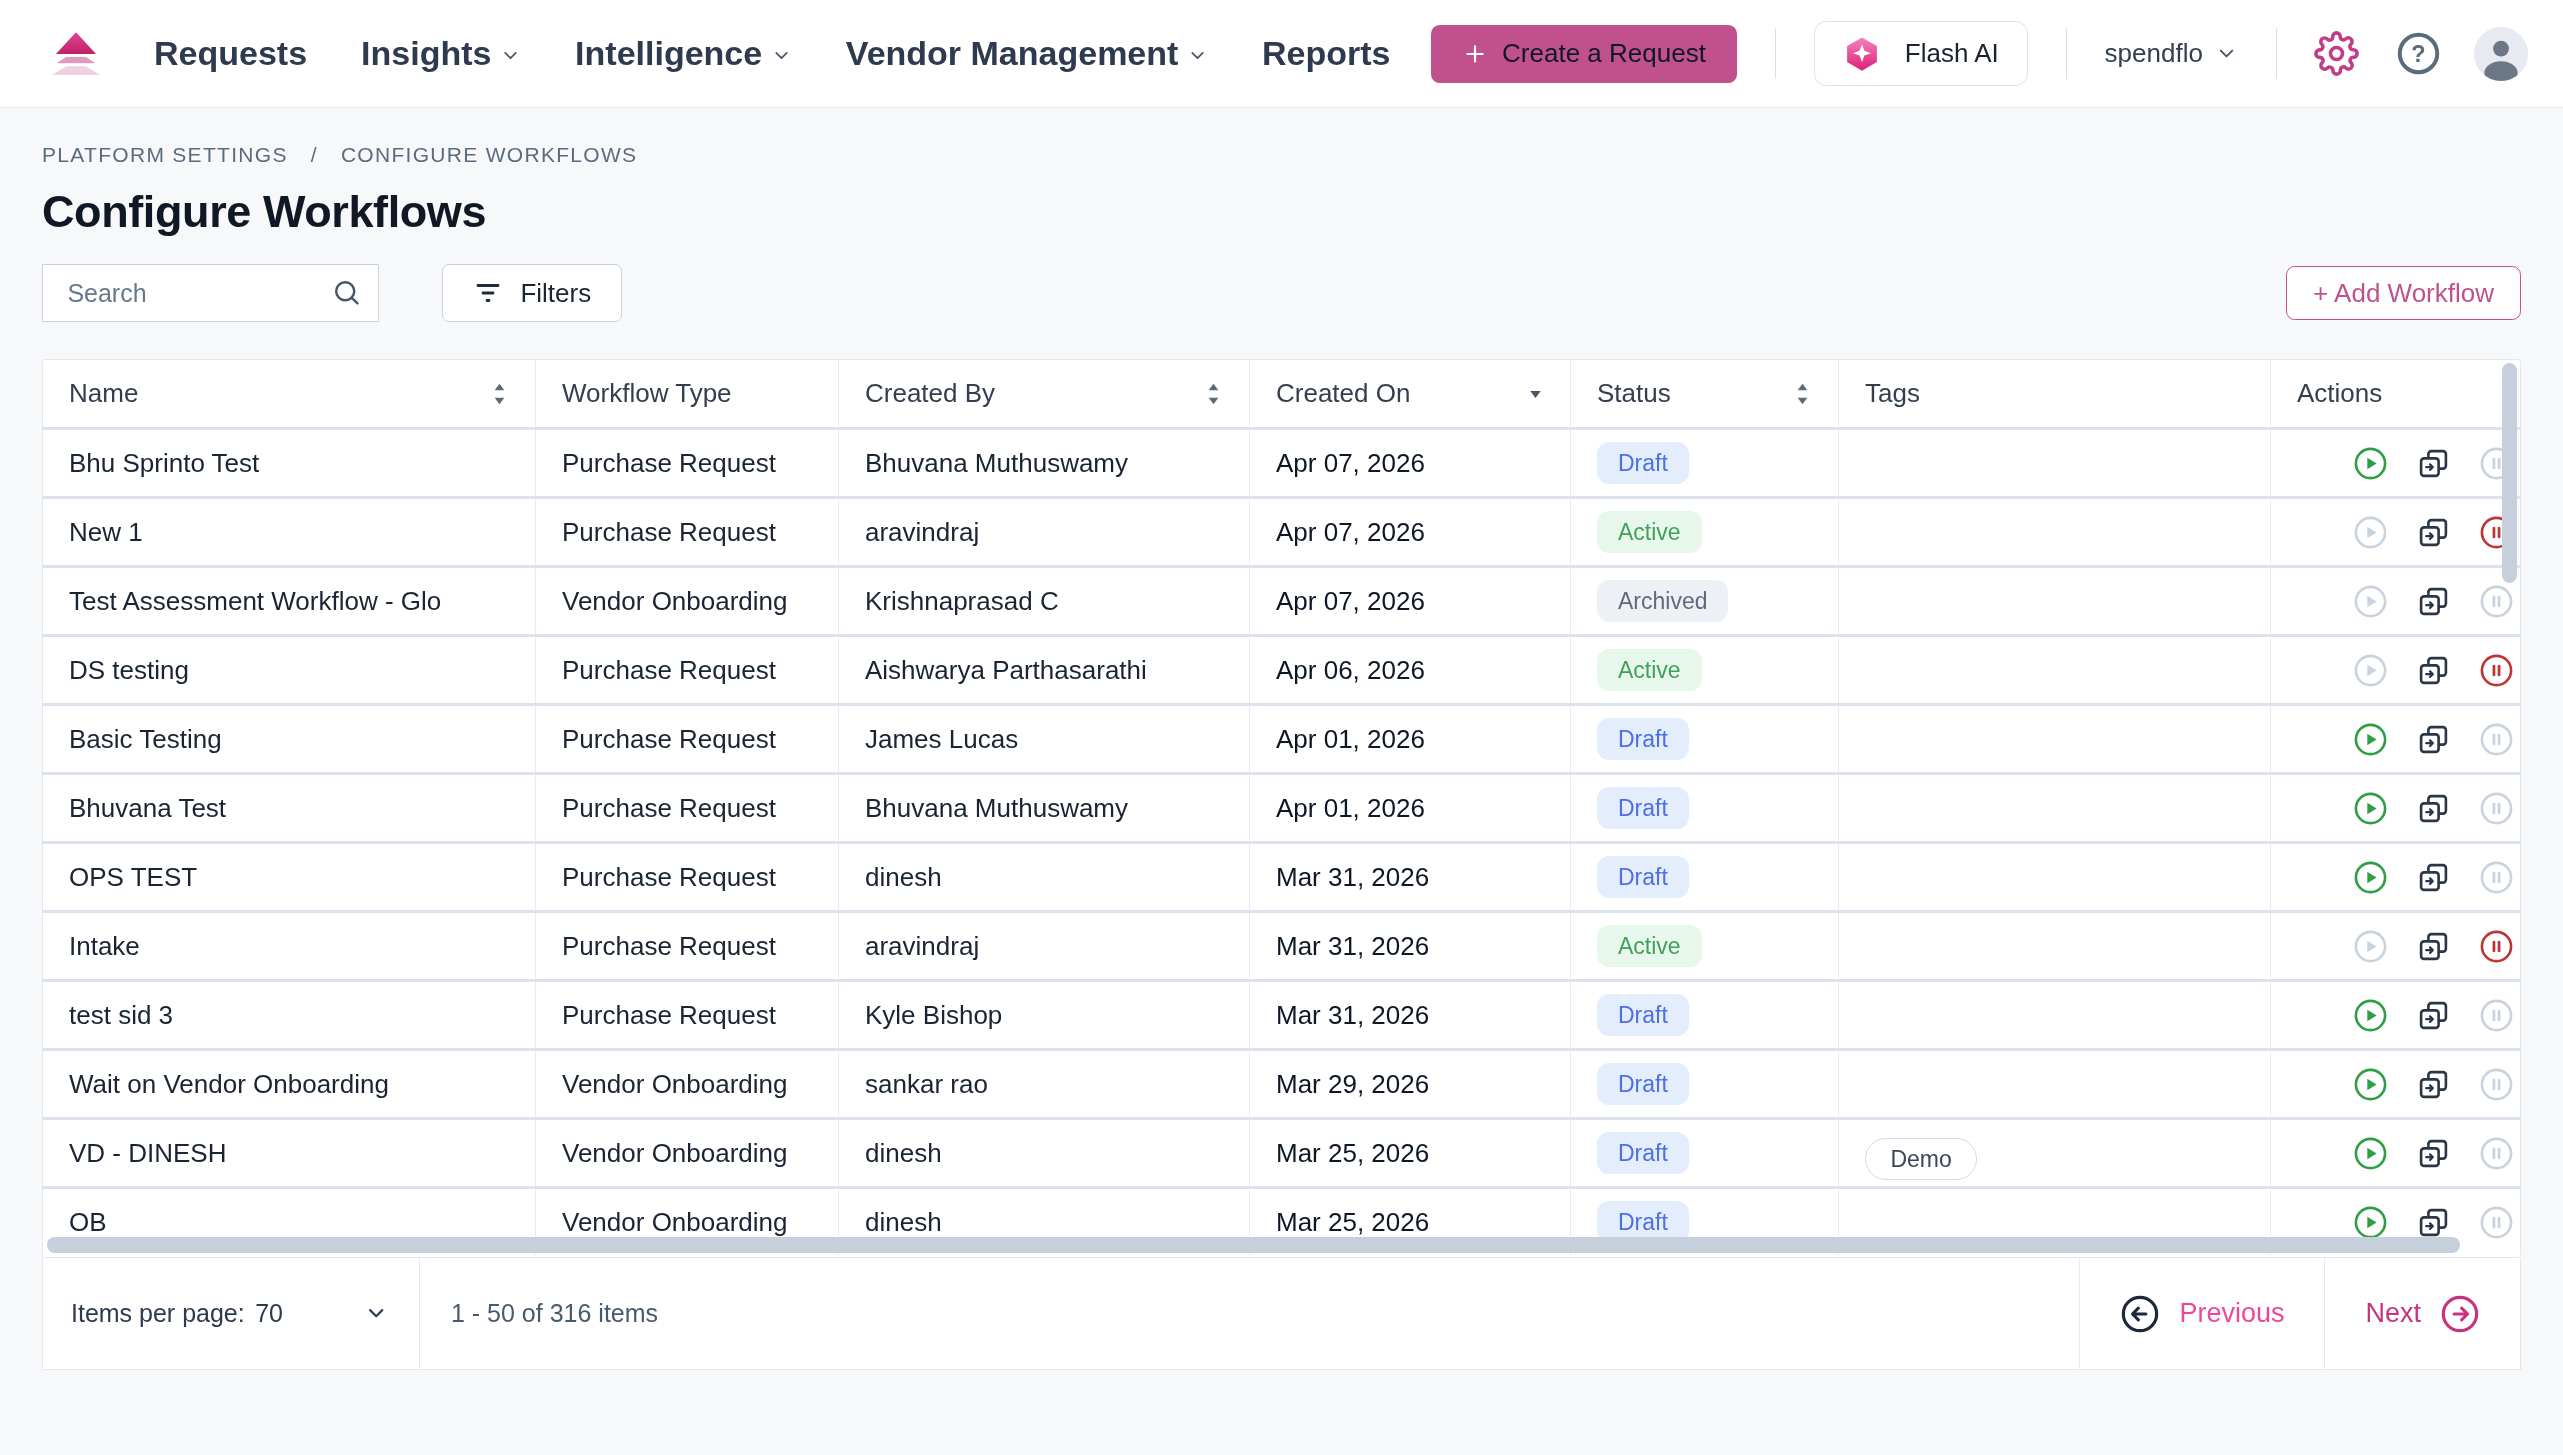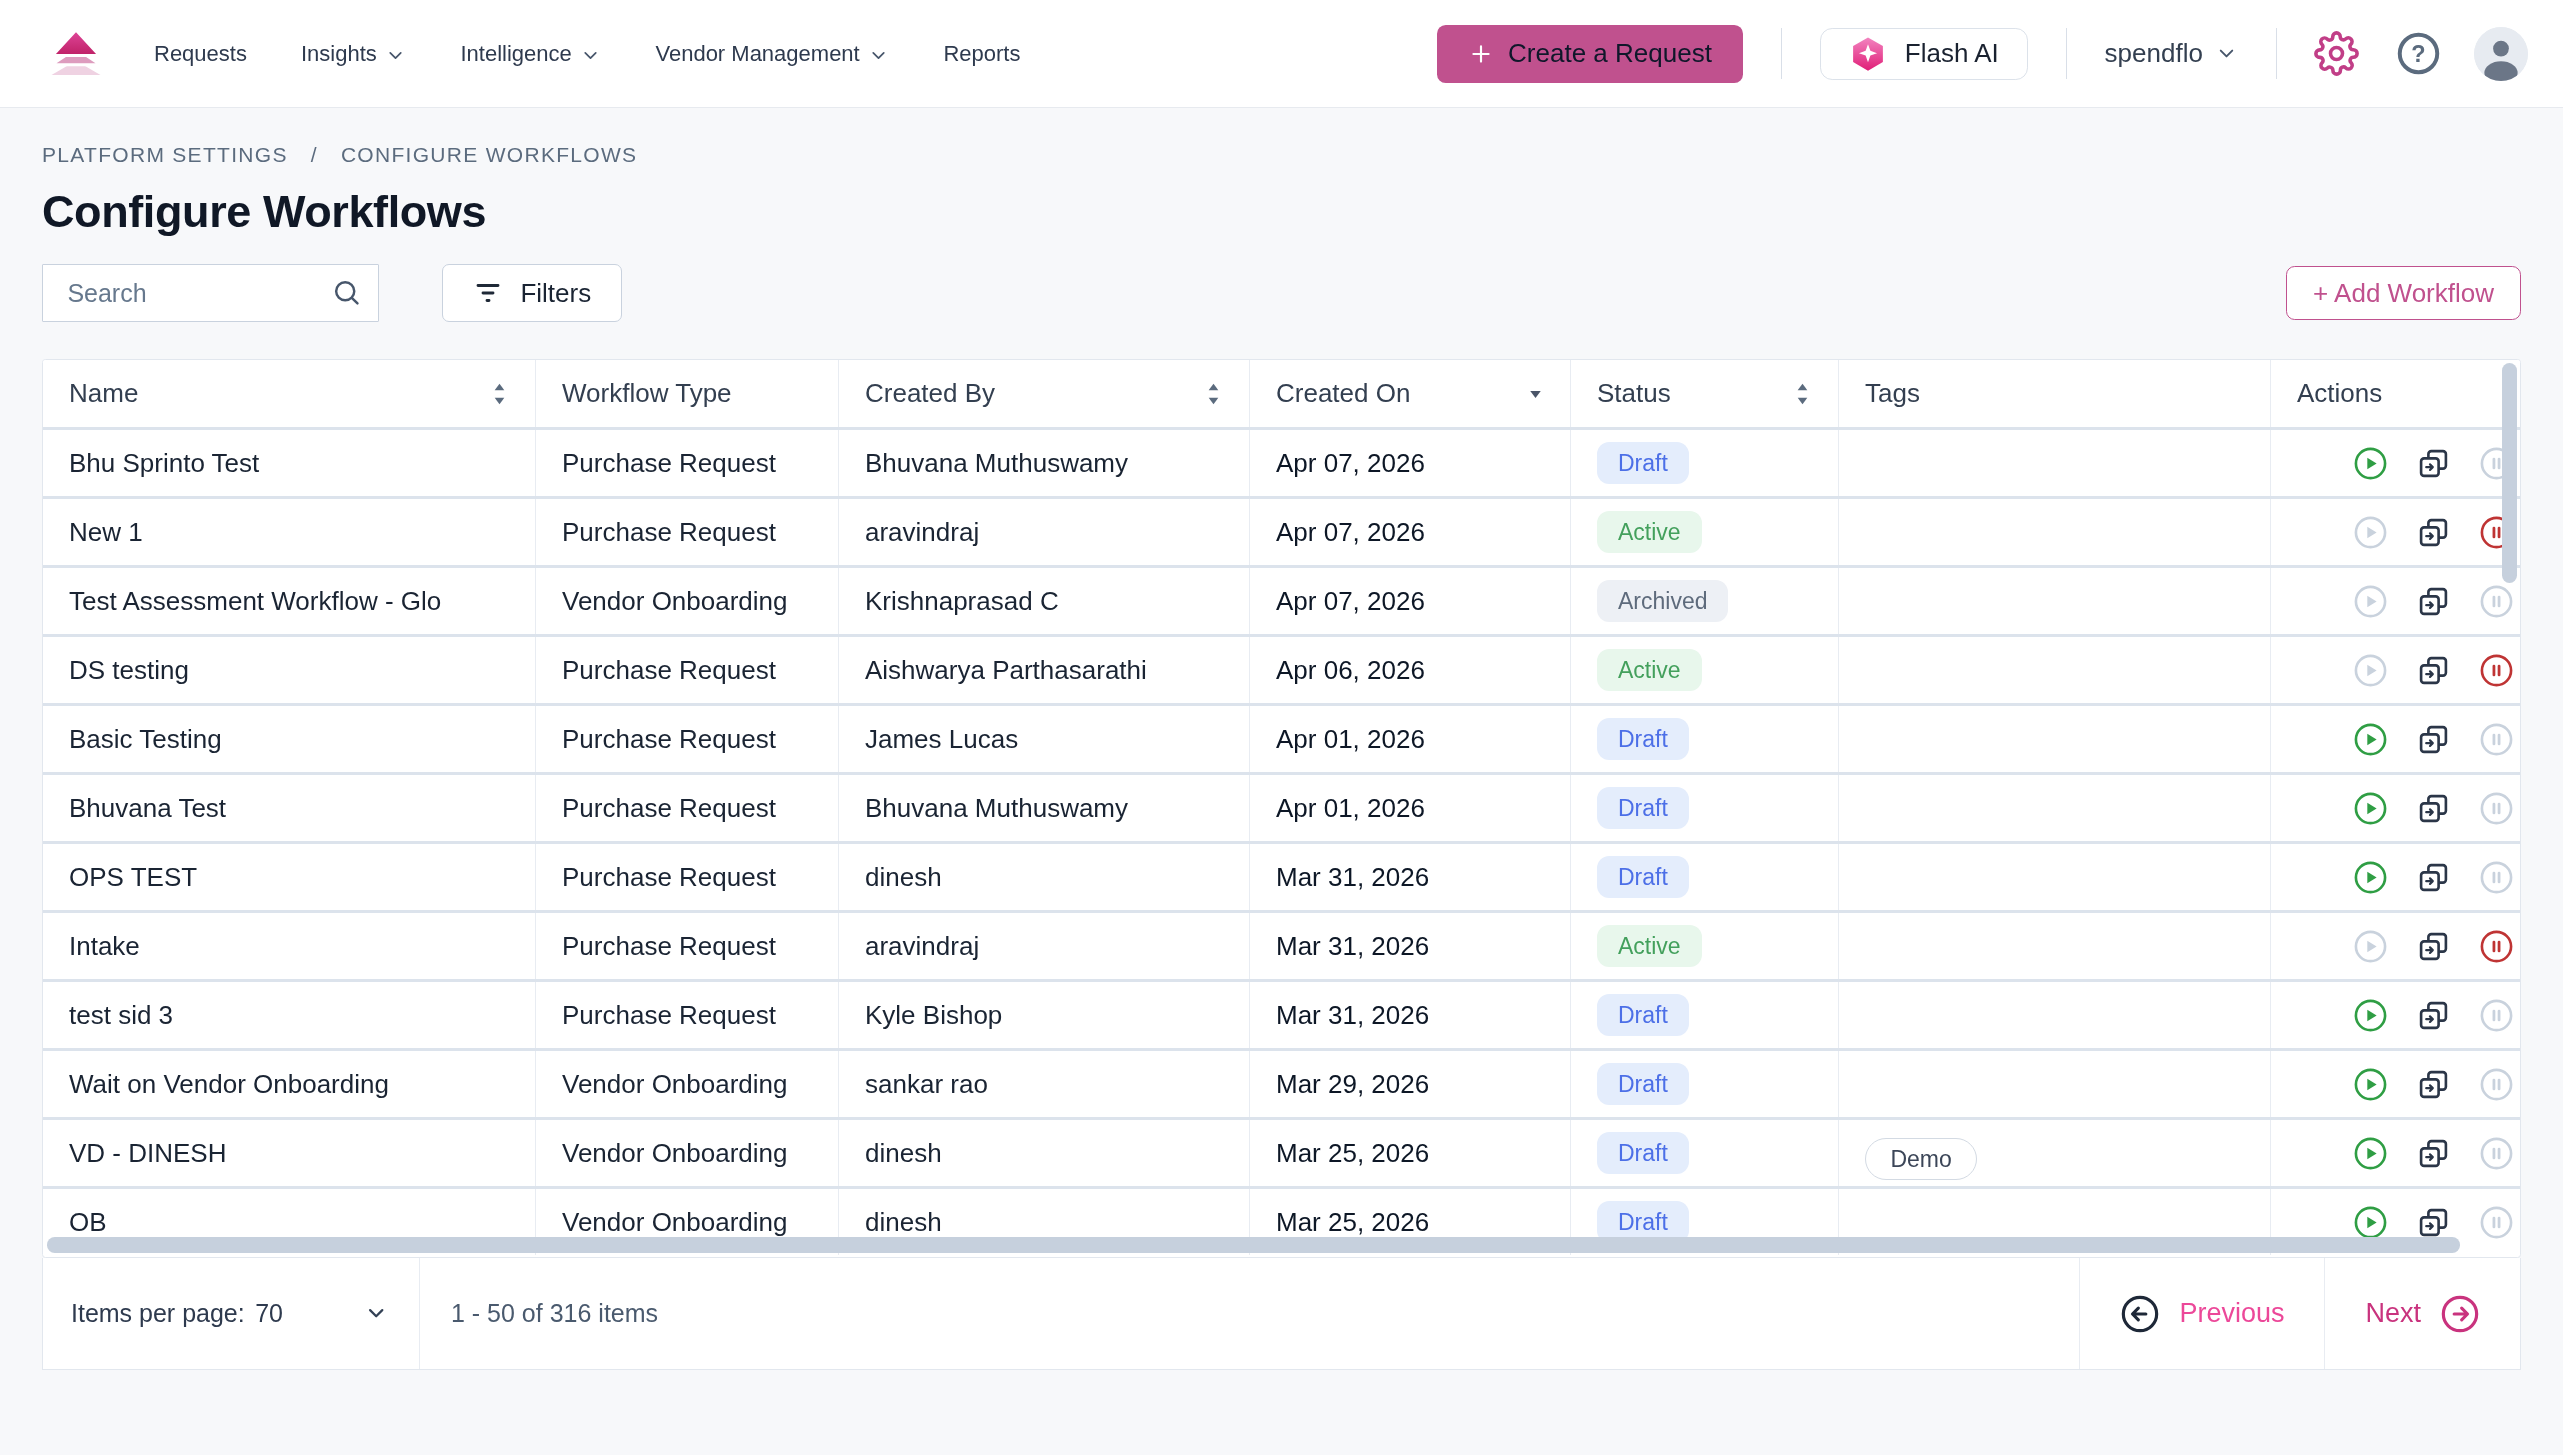--- a/index.html
+++ b/index.html
@@ -9,33 +9,33 @@
     background: #F7F8FA;
     color: #16202E;
   }
   
   .topbar {
     height: 108px; background: #fff; border-bottom: 0.9px solid #E7EAEF;
     display: flex; align-items: center; padding: 0 35px 0 49px;
   }
   .logo { width: 54px; height: 49px; margin-right: 51px; display:flex; align-items:center; }
   .nav { display: flex; align-items: center; gap: 54px; }
-  .nav-item { display: flex; align-items: center; gap: 8.7px; font-size: 22px; color: #2E3A4E; font-weight: 400; cursor: pointer; justify-content: center; }
+  .nav-item { display: flex; align-items: center; gap: 8.7px; font-size: 34px; color: #2E3A4E; font-weight: 700; cursor: pointer; justify-content: center; }
   .nav-item svg { margin-top: 3.5px; }
   .topbar-right { margin-left: auto; display: flex; align-items: center; }
   .btn-create {
     display: flex; align-items: center; gap: 14px;
     background: #C0518E; color: #0f172a; border: none; border-radius: 8.7px;
     height: 58px; padding: 0 31px; font-size: 26px; font-family: inherit; cursor: pointer;
   }
   .vdiv { width: 0.9px; height: 51px; background: #D9DFE8; margin: 0 38px; }
   .btn-flash {
-    display: flex; align-items: center; gap: 18px;
+    display: flex; align-items: center; gap: 24px;
     background: #fff; border: 1.7px solid #DCE2EA; border-radius: 12.2px;
-    height: 52px; padding: 0 28px; font-size: 26px; color: #1A2230; font-family: inherit; cursor: pointer;
+    height: 65px; padding: 0 28px; font-size: 26px; color: #1A2230; font-family: inherit; cursor: pointer;
   }
   .org { display: flex; align-items: center; gap: 12.2px; font-size: 26px; color: #333F50; cursor: pointer; }
   .icon-round { display:flex; align-items:center; justify-content:center; margin-left: 37px; cursor: pointer; }
   .avatar-wrap { width: 54px; height: 54px; border-radius: 50%; overflow: hidden; background: #E7EBF1; margin-left: 33px; cursor: pointer; }
   
   .main { padding: 0 42px; }
   .breadcrumb { margin-top: 35px; display: flex; align-items: center; gap: 23px;
     font-size: 21px; letter-spacing: 1.3px; color: #5B6B7E; }
   .breadcrumb .crumb { cursor: pointer; }
   .page-title { margin-top: 19px; font-size: 45px; font-weight: 600; color: #101826; letter-spacing: -0.4px; }

